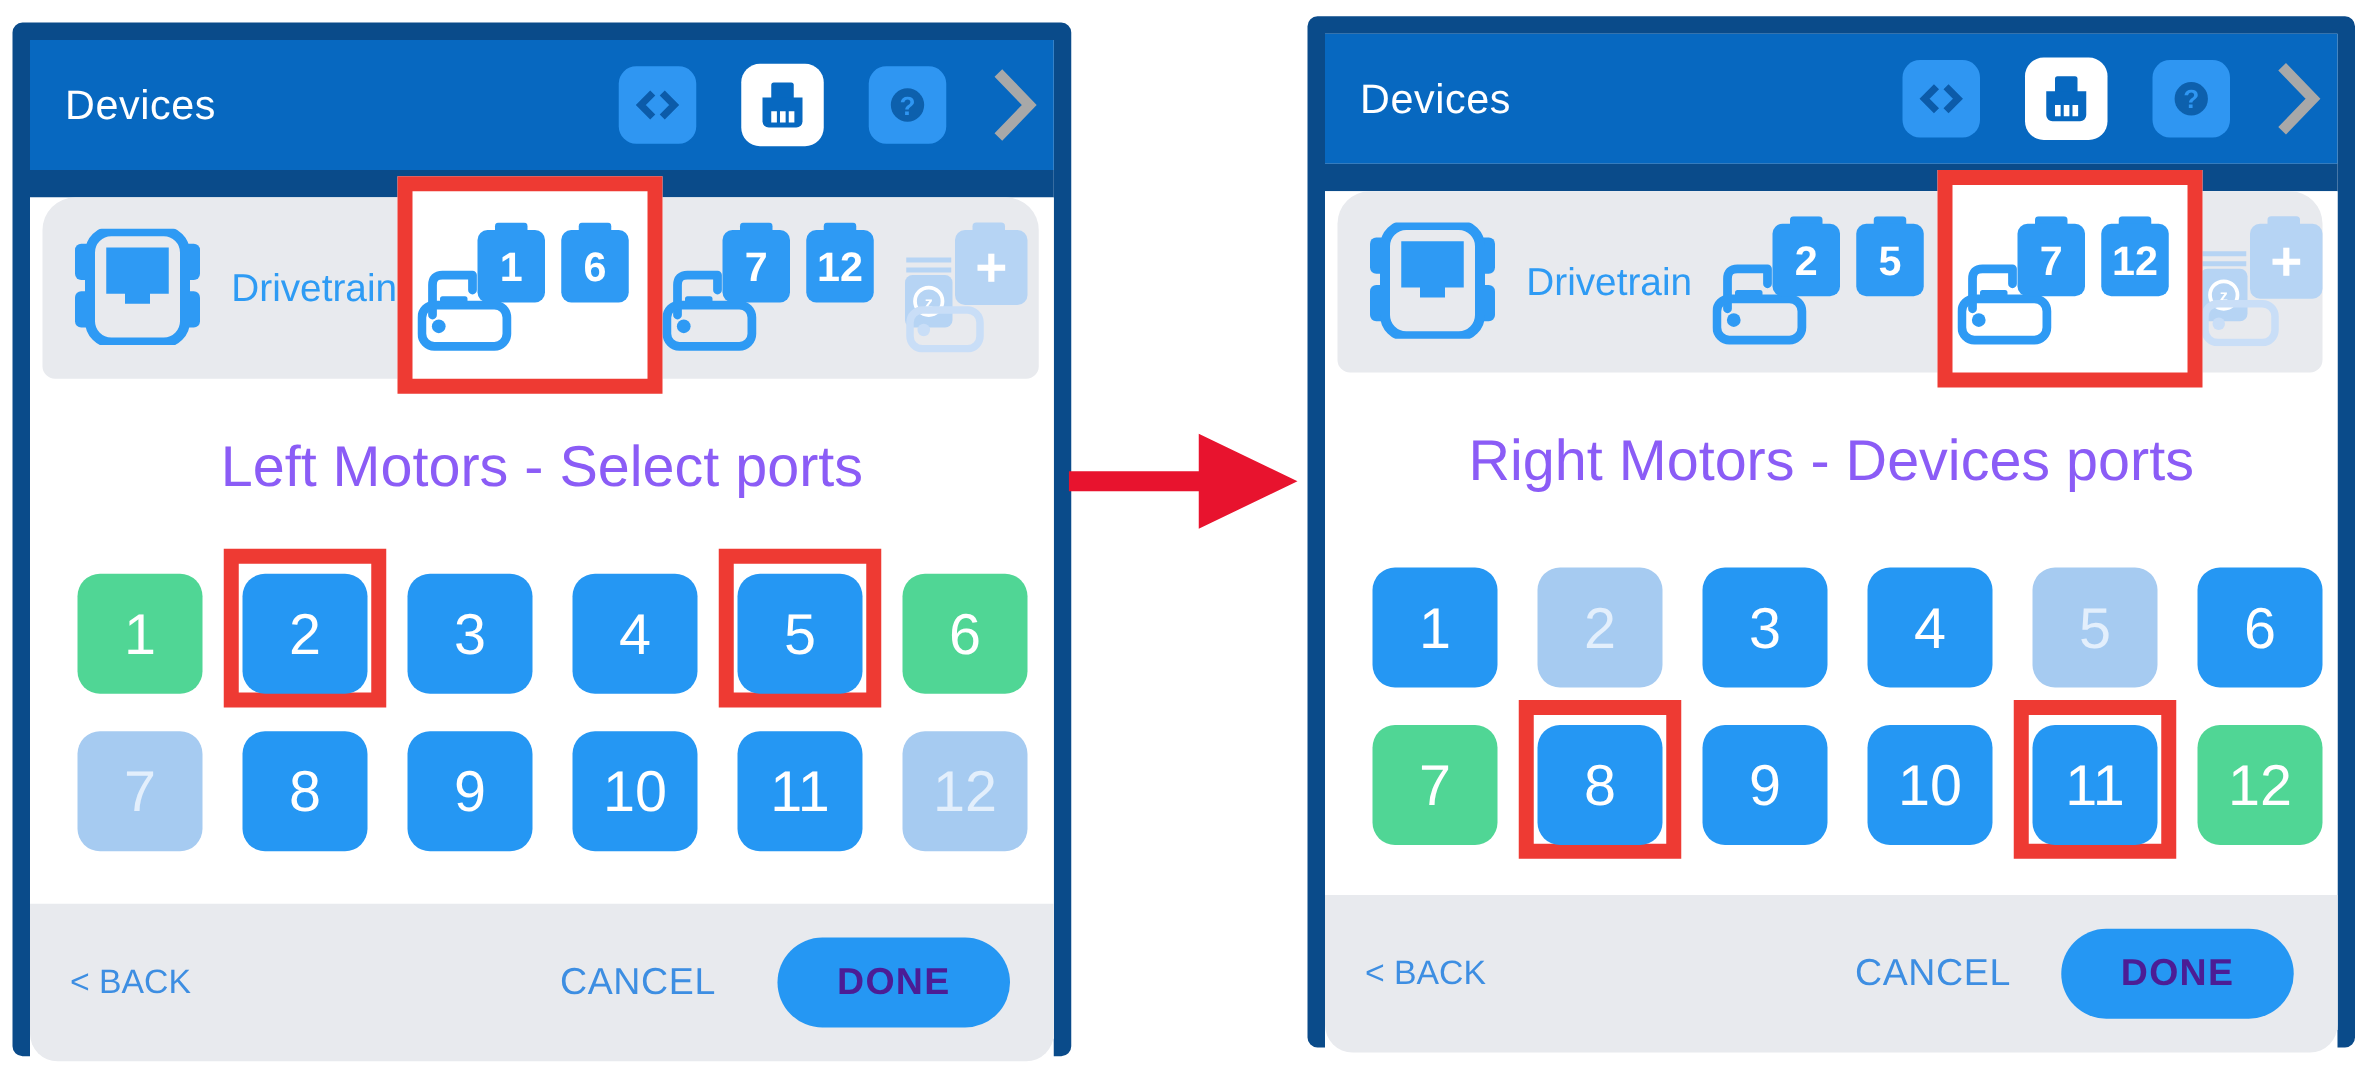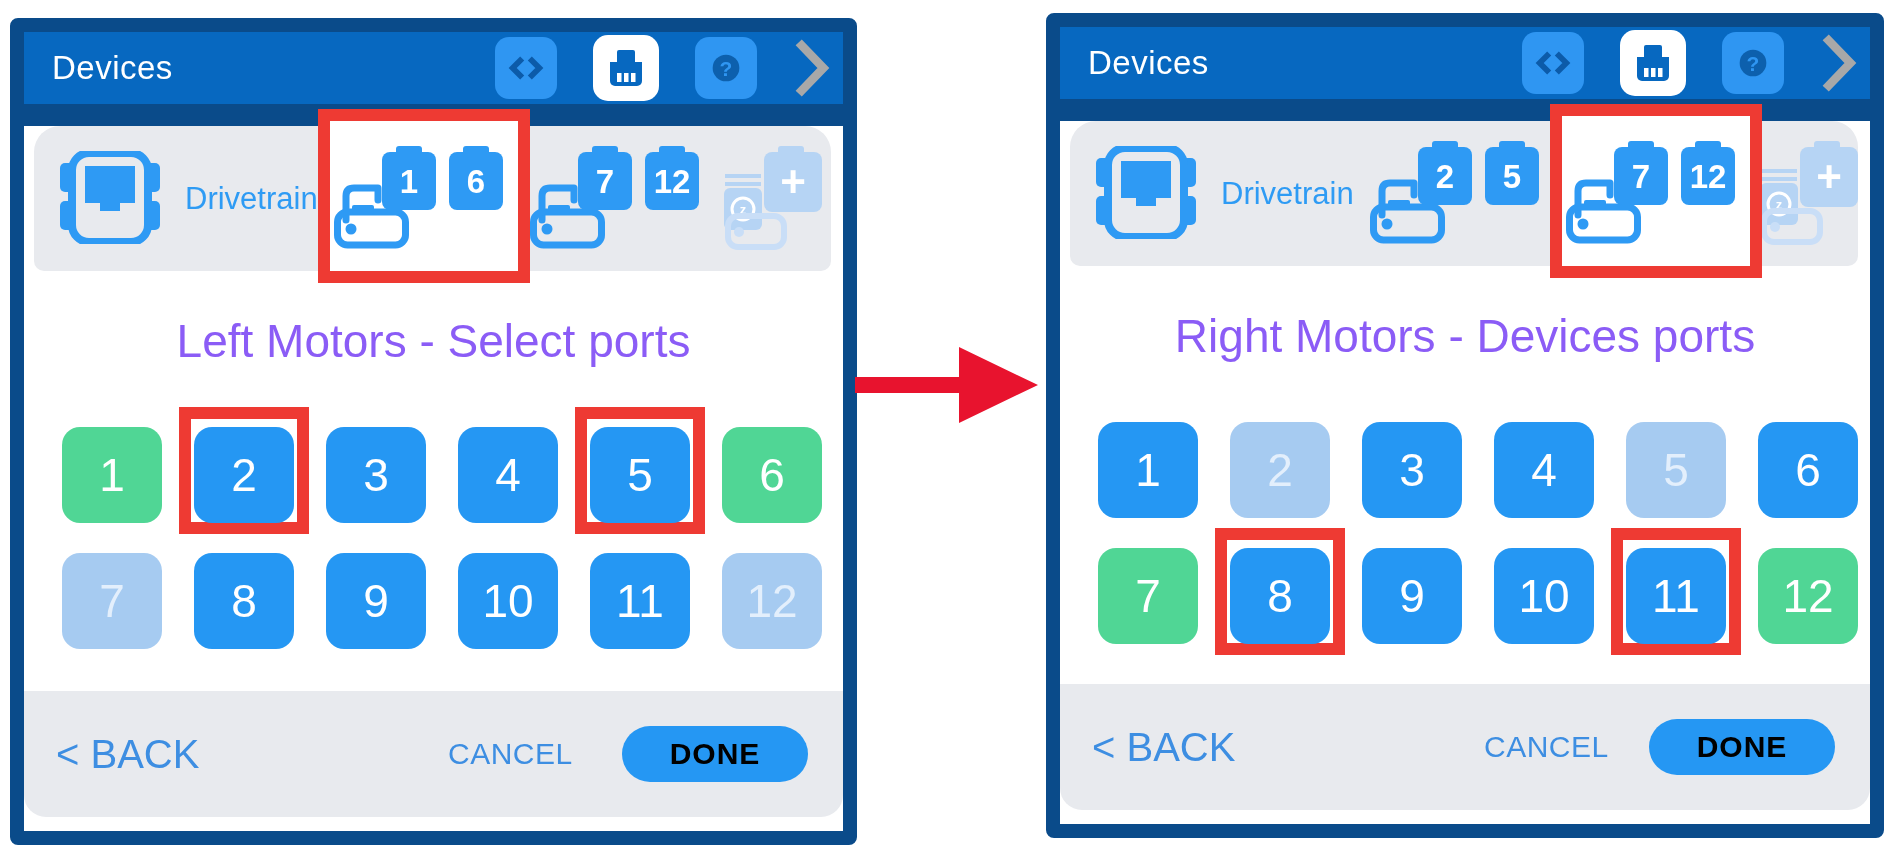--- a/index.html
+++ b/index.html
@@ -1,21 +1,21 @@
 <!DOCTYPE html>
 <html><head>
 <meta charset="utf-8">
 <style>
   html,body{margin:0;padding:0;width:1884px;height:861px;background:#fff;overflow:hidden;
     font-family:"Liberation Sans",sans-serif;}
   .panel{position:absolute;box-sizing:border-box;border:14px solid #0a4b8a;border-radius:8px;
     background:#fff;}
   #panel-left{left:10px;top:18px;width:847px;height:827px;}
   #panel-right{left:1046px;top:13px;width:838px;height:825px;}
-  .titlebar{height:72px;background:#0768c0;display:flex;align-items:center;
+  .titlebar{height:104px;background:#0768c0;display:flex;align-items:center;
     padding:0 12px 0 28px;}
   .title{color:#fff;font-size:33px;font-weight:500;letter-spacing:.5px;}
   .tb-icons{margin-left:auto;display:flex;align-items:center;gap:36px;}
   .tb-btn{width:62px;height:62px;border-radius:14px;background:#2f96f2;display:flex;
     align-items:center;justify-content:center;}
   .tb-btn.white{width:66px;height:66px;background:#fff;border-radius:15px;}
   .divider{height:22px;background:#0a4b8a;}
   .content{position:relative;background:#fff;height:calc(100% - 108px);}
   .band{position:absolute;top:0;left:10px;right:12px;height:145px;background:#e8eaee;
     border-radius:26px 26px 10px 10px;z-index:0;}
@@ -38,26 +38,26 @@
     color:#8b5cf6;z-index:1;}
   .port{position:absolute;width:100px;height:96px;border-radius:18px;text-align:center;
     line-height:96px;font-size:46px;font-weight:500;color:#fff;z-index:3;cursor:pointer;}
   .port.blue{background:#2597f3;}
   .port.green{background:#50d695;}
   .port.disabled{background:#a6cbf1;color:#e3effc;}
   .grid-hl{position:absolute;width:130px;height:127px;box-sizing:border-box;background:#fff;
     border:12px solid #ee3a33;z-index:2;}
   .footer{position:absolute;left:0;right:0;bottom:0;height:126px;background:#e8eaee;
     border-radius:0 0 22px 22px;z-index:4;}
-  .back{position:absolute;left:32px;top:50%;transform:translateY(-50%);font-size:40px;
+  .back{position:absolute;left:32px;top:50%;transform:translateY(-50%);font-size:27px;
     color:#3d8ee2;cursor:pointer;}
   .cancel{position:absolute;left:424px;top:50%;transform:translateY(-50%);font-size:30px;
     color:#3d8ee2;letter-spacing:.5px;cursor:pointer;}
-  .done{position:absolute;right:35px;top:50%;transform:translateY(-50%);width:186px;height:56px;
-    border-radius:36px;background:#2597f3;color:#000000;font-size:30px;font-weight:bold;
+  .done{position:absolute;right:35px;top:50%;transform:translateY(-50%);width:186px;height:72px;
+    border-radius:36px;background:#2597f3;color:#4c1d95;font-size:30px;font-weight:bold;
     letter-spacing:1px;display:flex;align-items:center;justify-content:center;cursor:pointer;}
   #red-arrow{position:absolute;left:855px;top:339px;}
 </style>
 </head>
 <body>
 
 <div class="panel" id="panel-left">
   <div class="titlebar">
     <span class="title">Devices</span>
     <div class="tb-icons">

